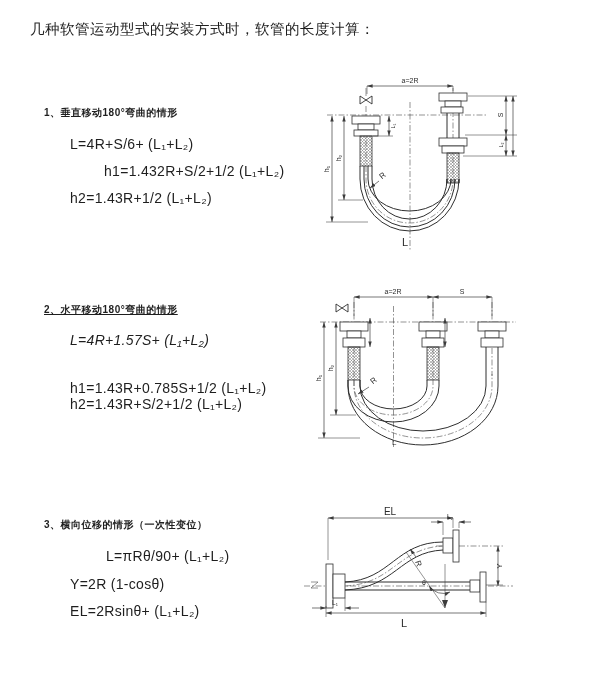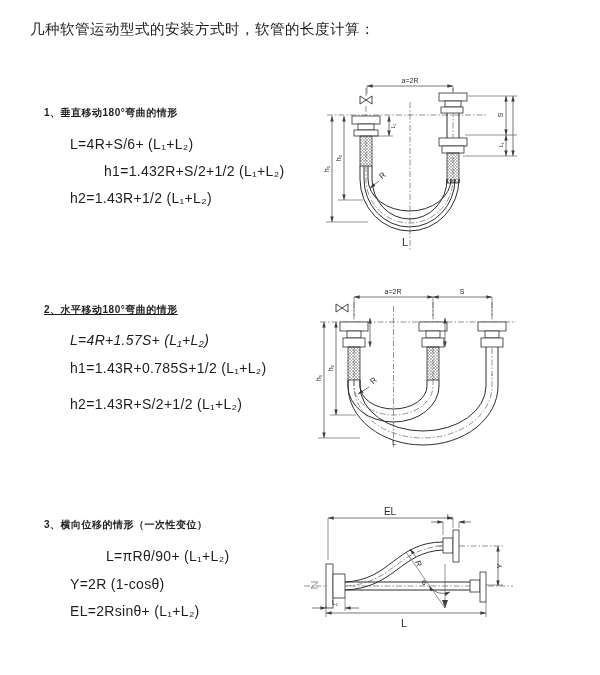--- a/index.html
+++ b/index.html
@@ -9,21 +9,21 @@
     font-family:"Liberation Sans","DejaVu Sans",sans-serif;
   }
   .abs{position:absolute;white-space:nowrap;}
   .title{left:30px;top:20px;font-size:14.5px;font-weight:normal;letter-spacing:.5px;}
   .heading{font-size:10px;font-weight:bold;letter-spacing:.5px;}
   .formula{font-size:14px;letter-spacing:.3px;}
   
   .h1{left:44px;top:106px;}
   .f10{left:70px;top:136px;} .f11{left:70px;top:163px;margin-left:34px;} .f12{left:70px;top:190px;}
   .h2{left:44px;top:303px;text-decoration:underline;}
-  .f20{left:70px;top:332px;font-style:italic;} .f21{left:70px;top:360px;} .f22{left:70px;top:388px;margin-top:8px;}
+  .f20{left:70px;top:332px;font-style:italic;} .f21{left:70px;top:380px;} .f22{left:70px;top:388px;margin-top:8px;}
   .h3{left:44px;top:518px;}
   .f30{left:70px;top:548px;margin-left:36px;} .f31{left:70px;top:576px;} .f32{left:70px;top:603px;text-align:right;}
   
   .d1{left:313px;top:74px;}
   .d2{left:308px;top:284px;}
   .d3{left:298px;top:500px;}
   svg{display:block;}
   svg text{font-family:"Liberation Sans","DejaVu Sans",sans-serif;fill:#2a2a2a;}
   .w{stroke:#2f2f2f;stroke-width:1;fill:none;}          
   .t{stroke:#2f2f2f;stroke-width:.8;fill:#ffffff;}      

